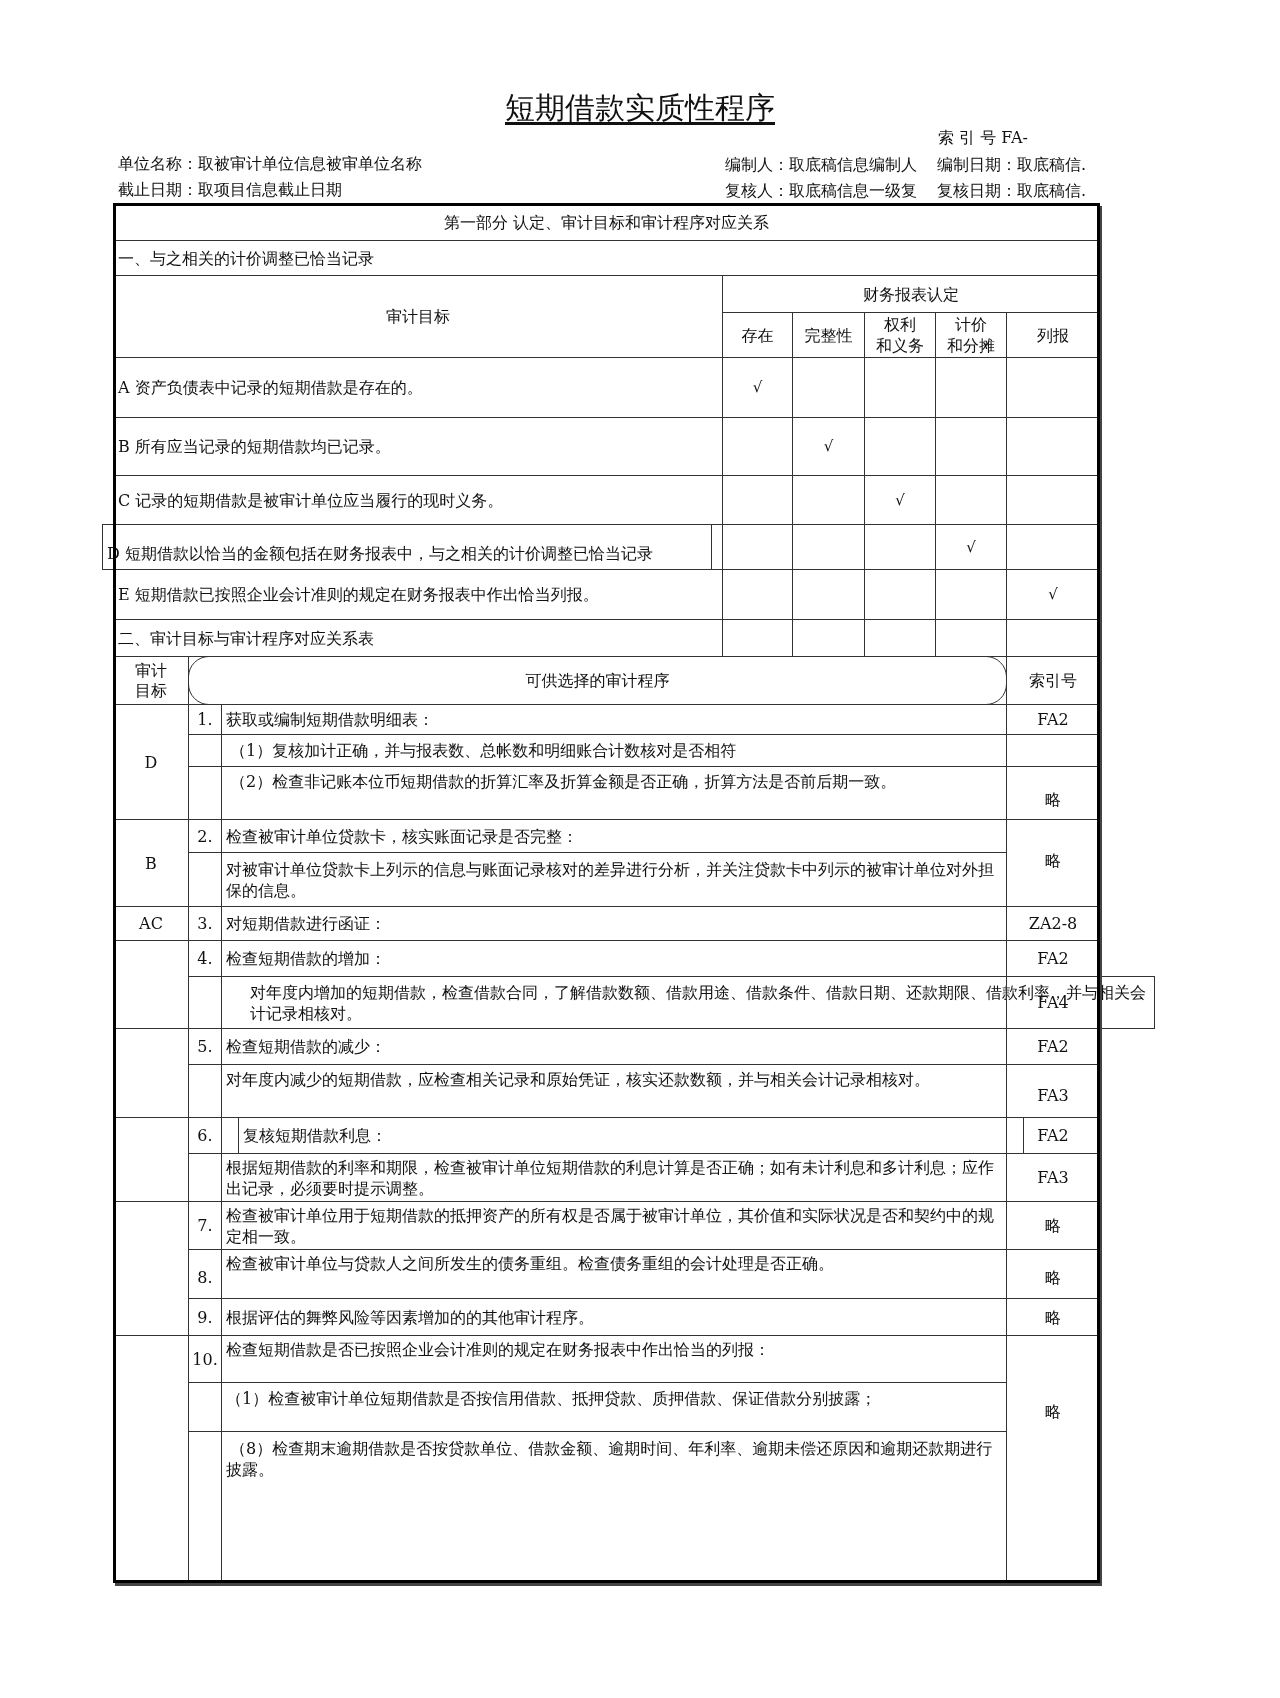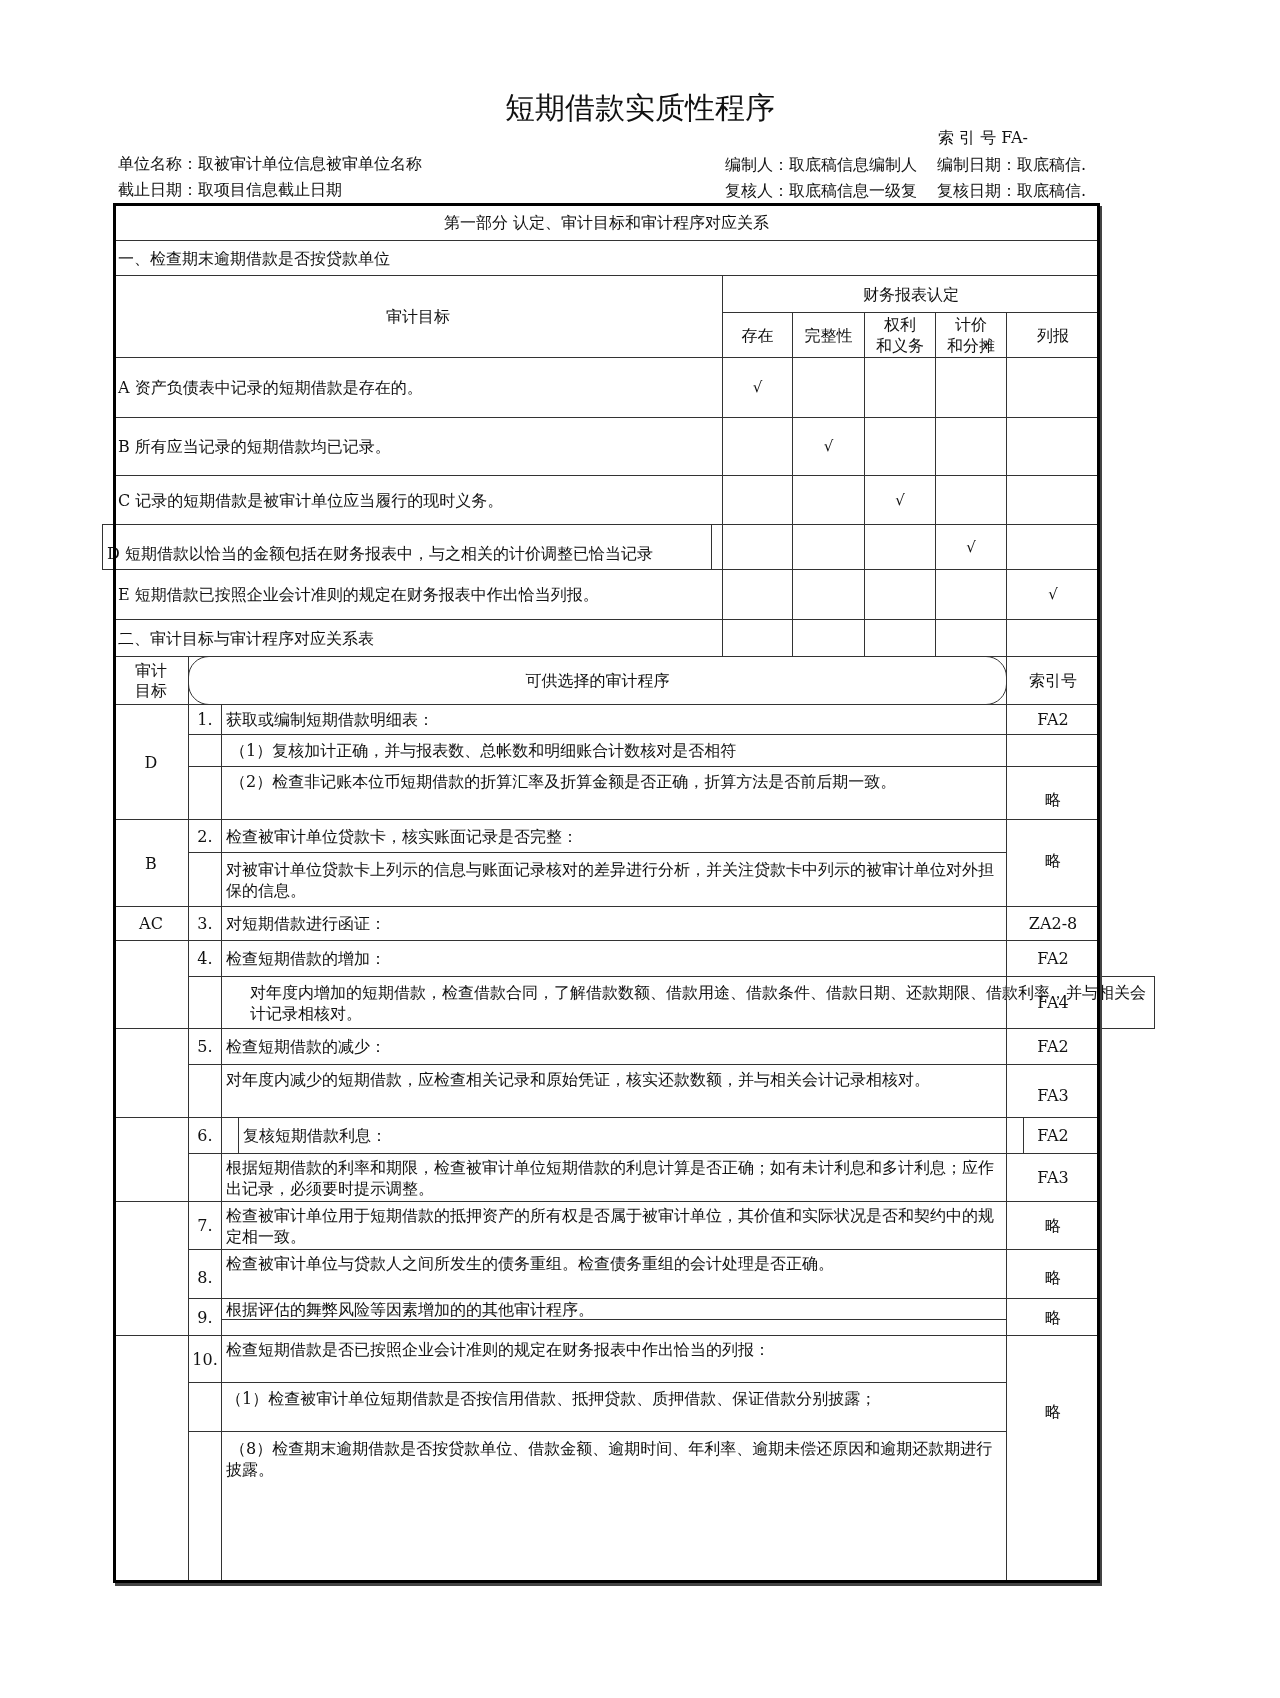--- a/index.html
+++ b/index.html
@@ -1,19 +1,19 @@
 <!DOCTYPE html>
 <html><head>
 <meta charset="utf-8">
 <style>
   html, body { margin:0; padding:0; background:#fff; }
   body { width:1280px; height:1698px; position:relative; font-family:"DejaVu Serif","Liberation Serif",serif; color:#111; overflow:hidden; }
   .abs { position:absolute; }
   .title { left:0; width:1280px; top:88px; text-align:center; font-size:30px; }
-  .title span { text-underline-offset:4px; }
+  .title span { text-decoration:underline; text-underline-offset:4px; }
   .meta { font-size:16px; white-space:nowrap; overflow:hidden; }
   .cell { position:absolute; box-sizing:border-box; border:1px solid #333; font-size:16px; display:flex; align-items:center; overflow:hidden; line-height:21px; }
   .c { justify-content:center; text-align:center; }
   .l { justify-content:flex-start; padding-left:4px; }
   .t { align-items:flex-start; padding-top:6px; }
   .outer { position:absolute; left:113px; top:203px; width:987px; height:1380px; border:3px solid #000; box-sizing:border-box; pointer-events:none; box-shadow:2px 3px 0 #444; }
   .check { font-size:15px; }
 </style>
 </head>
 <body>
@@ -21,21 +21,21 @@
 <div class="abs title"><span>短期借款实质性程序</span></div>
 <div class="abs meta" style="left:938px;top:128px;">索 引 号 FA-</div>
 <div class="abs meta" style="left:118px;top:154px;">单位名称：取被审计单位信息被审单位名称</div>
 <div class="abs meta" style="left:118px;top:180px;">截止日期：取项目信息截止日期</div>
 <div class="abs meta" style="left:725px;top:155px;width:212px;">编制人：取底稿信息编制人</div>
 <div class="abs meta" style="left:937px;top:155px;width:163px;">编制日期：取底稿信.</div>
 <div class="abs meta" style="left:725px;top:181px;width:212px;">复核人：取底稿信息一级复</div>
 <div class="abs meta" style="left:937px;top:181px;width:163px;">复核日期：取底稿信.</div>
 
 <div class="cell c" style="left:113px;top:203px;width:987px;height:38px;">第一部分   认定、审计目标和审计程序对应关系</div>
-<div class="cell l" style="left:113px;top:240px;width:987px;height:36px;">一、检查期末逾期借款是否按贷款单位</div>
+<div class="cell l" style="left:113px;top:240px;width:987px;height:36px;">一、与之相关的计价调整已恰当记录</div>
 
 <div class="cell c" style="left:113px;top:275px;width:610px;height:83px;">审计目标</div>
 <div class="cell c" style="left:722px;top:275px;width:378px;height:38px;">财务报表认定</div>
 <div class="cell c" style="left:722px;top:312px;width:71px;height:46px;white-space:pre-line;">存在</div>
 <div class="cell c" style="left:792px;top:312px;width:73px;height:46px;white-space:pre-line;">完整性</div>
 <div class="cell c" style="left:864px;top:312px;width:72px;height:46px;white-space:pre-line;">权利
 和义务</div>
 <div class="cell c" style="left:935px;top:312px;width:72px;height:46px;white-space:pre-line;">计价
 和分摊</div>
 <div class="cell c" style="left:1006px;top:312px;width:94px;height:46px;white-space:pre-line;">列报</div>
@@ -142,21 +142,21 @@
 
 <div class="cell c" style="left:188px;top:1201px;width:34px;height:49px;">7.</div>
 <div class="cell l" style="left:221px;top:1201px;width:786px;height:49px;">检查被审计单位用于短期借款的抵押资产的所有权是否属于被审计单位，其价值和实际状况是否和契约中的规定相一致。</div>
 <div class="cell c" style="left:1006px;top:1201px;width:94px;height:49px;">略</div>
 
 <div class="cell c" style="left:188px;top:1249px;width:34px;height:50px;padding-top:6px;">8.</div>
 <div class="cell l t" style="left:221px;top:1249px;width:786px;height:50px;padding-top:3px;">检查被审计单位与贷款人之间所发生的债务重组。检查债务重组的会计处理是否正确。</div>
 <div class="cell c" style="left:1006px;top:1249px;width:94px;height:50px;padding-top:6px;">略</div>
 
 <div class="cell c" style="left:188px;top:1298px;width:34px;height:38px;">9.</div>
-<div class="cell l" style="left:221px;top:1298px;width:786px;height:22px;">根据评估的舞弊风险等因素增加的的其他审计程序。</div>
+<div class="cell l" style="left:221px;top:1298px;width:786px;height:38px;">根据评估的舞弊风险等因素增加的的其他审计程序。</div>
 <div class="cell c" style="left:1006px;top:1298px;width:94px;height:38px;">略</div>
 
 <div class="cell c" style="left:188px;top:1335px;width:34px;height:48px;">10.</div>
 <div class="cell l t" style="left:221px;top:1335px;width:786px;height:48px;padding-top:3px;">检查短期借款是否已按照企业会计准则的规定在财务报表中作出恰当的列报：</div>
 <div class="cell c" style="left:1006px;top:1335px;width:94px;height:248px;padding-bottom:96px;">略</div>
 <div class="cell" style="left:188px;top:1382px;width:34px;height:50px;"></div>
 <div class="cell l t" style="left:221px;top:1382px;width:786px;height:50px;padding-top:5px;text-align:right;">（1）检查被审计单位短期借款是否按信用借款、抵押贷款、质押借款、保证借款分别披露；</div>
 <div class="cell" style="left:188px;top:1431px;width:34px;height:152px;"></div>
 <div class="cell l t" style="left:221px;top:1431px;width:786px;height:152px;padding-left:4px;padding-top:6px;text-indent:4px;">（8）检查期末逾期借款是否按贷款单位、借款金额、逾期时间、年利率、逾期未偿还原因和逾期还款期进行披露。</div>
 

